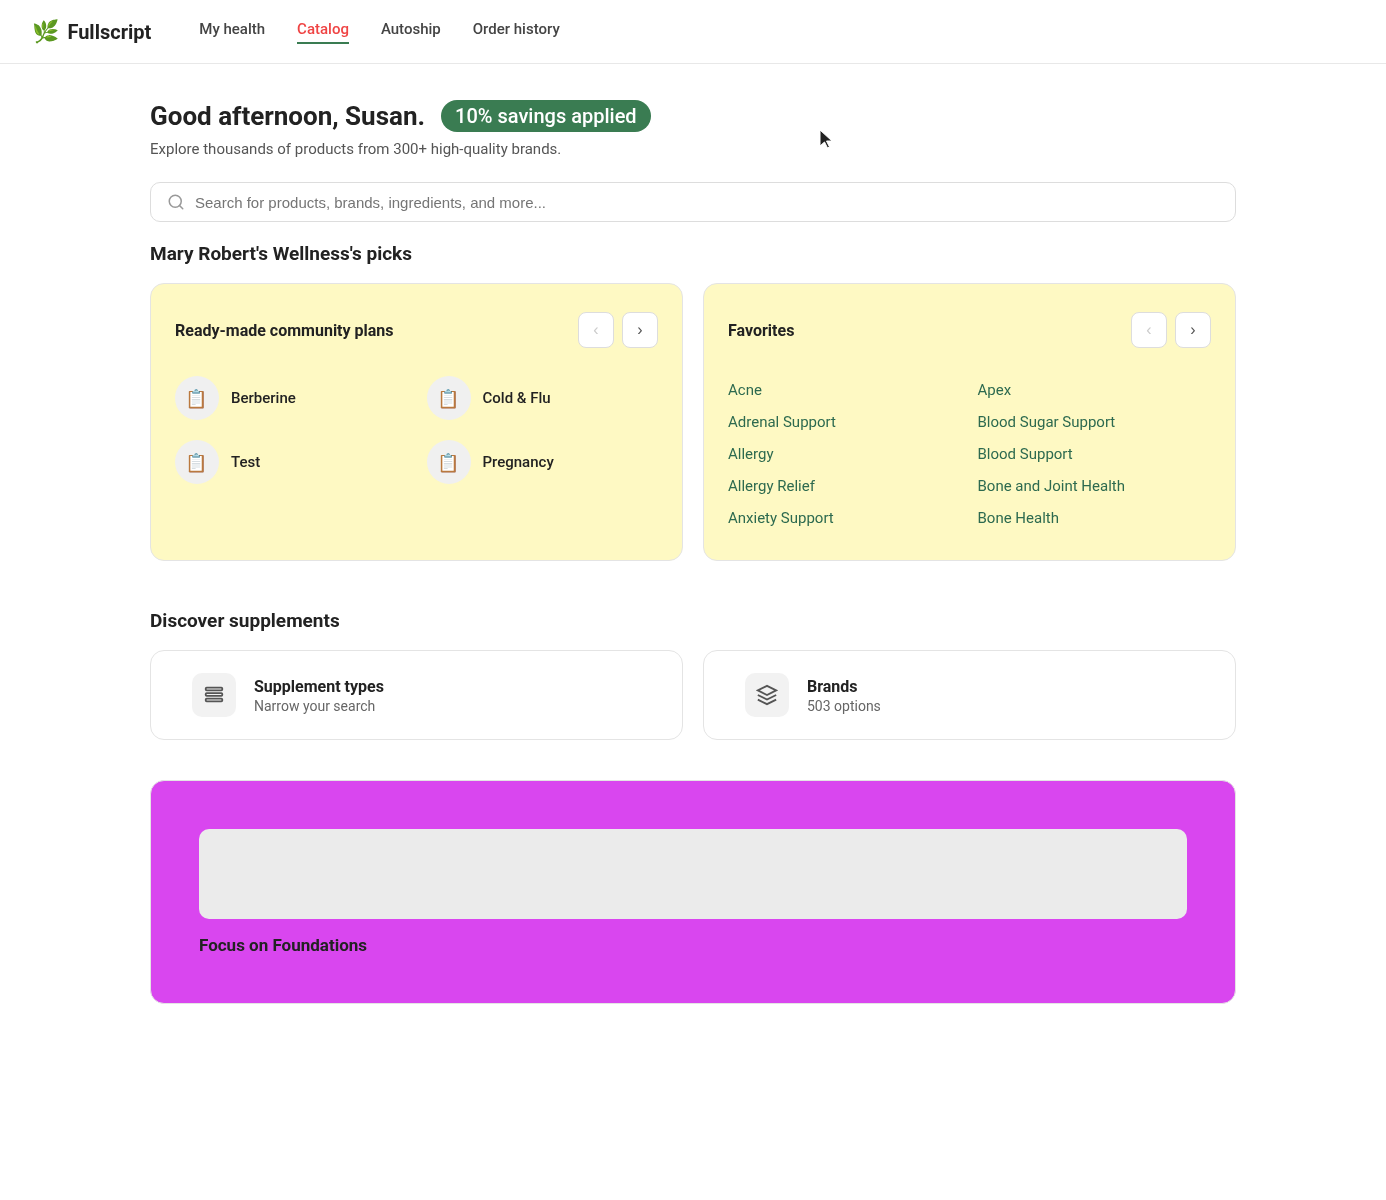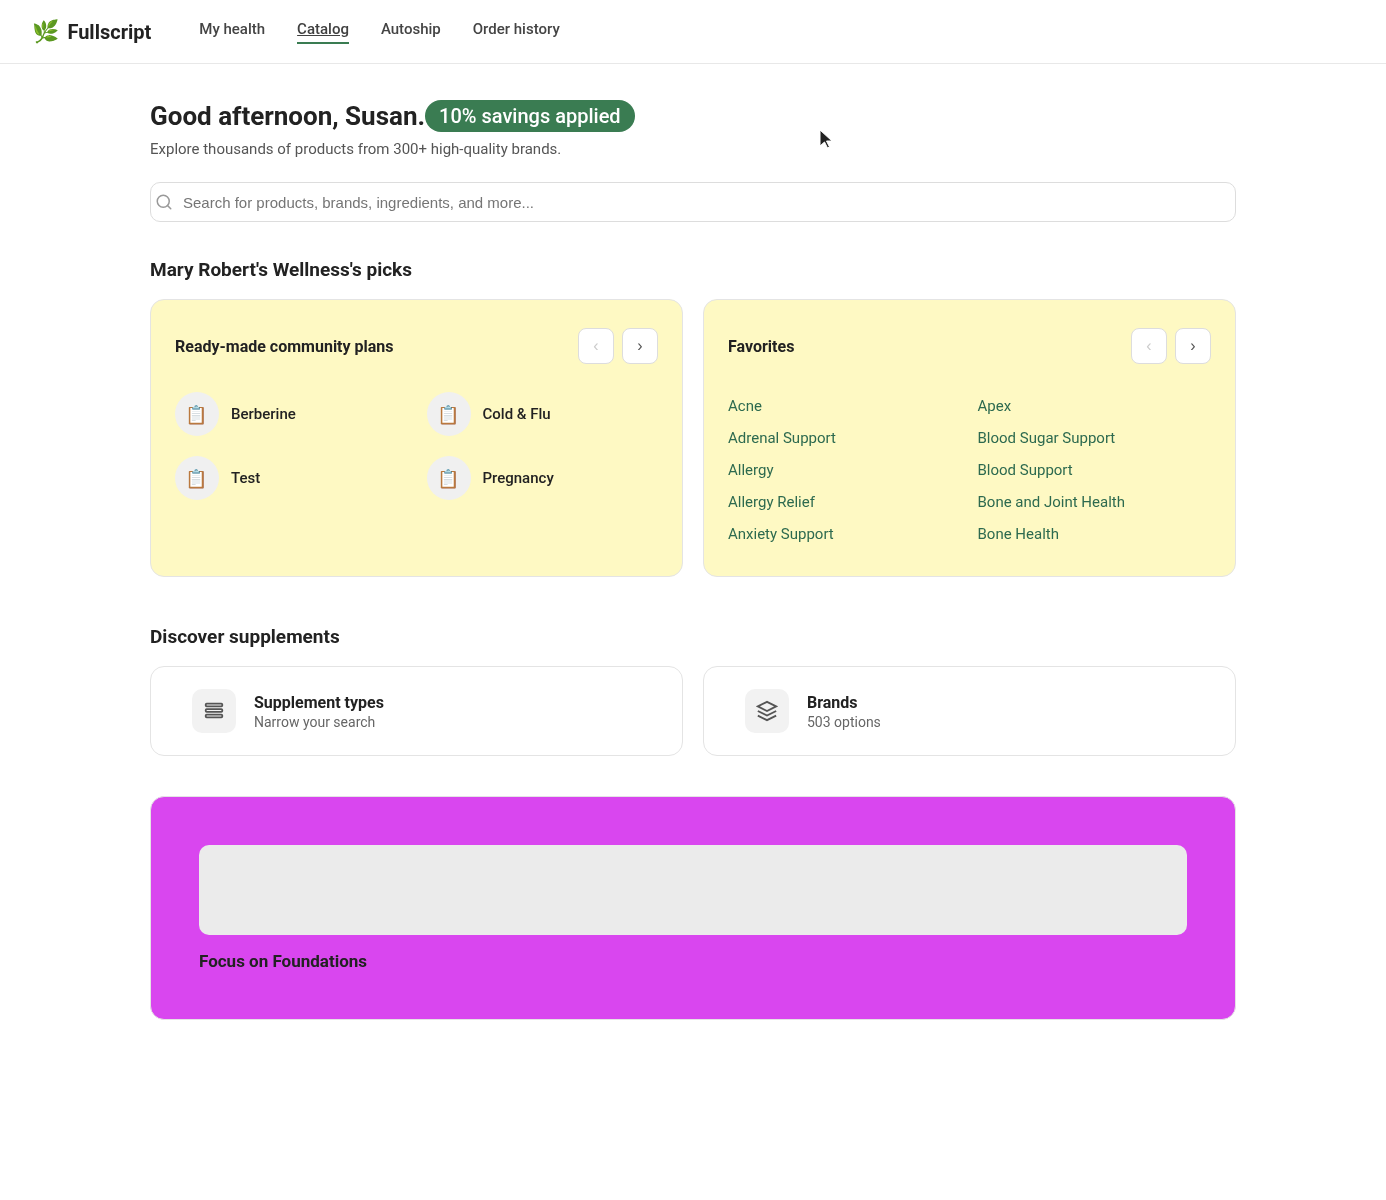--- a/index.html
+++ b/index.html
@@ -6,37 +6,37 @@
     body { font-family: -apple-system, BlinkMacSystemFont, 'Segoe UI', Roboto, sans-serif; background: #fff; color: #222; font-size: 15px; }
 
     
     .navbar {
       display: flex; align-items: center; padding: 0 32px; height: 64px;
       border-bottom: 1px solid #e8e8e8; gap: 32px;
     }
     .logo { display: flex; align-items: center; gap: 8px; font-size: 20px; font-weight: 700; color: #222; margin-right: 16px; }
     .nav-links { display: flex; gap: 32px; flex: 1; }
     .nav-link { text-decoration: none; color: #444; font-size: 15px; font-weight: 500; padding-bottom: 4px; }
-    .nav-link.active { color: #404040; border-bottom: 2px solid #3a7c52; text-decoration: underline; }
+    .nav-link.active { color: #ef4444; border-bottom: 2px solid #3a7c52; }
     .nav-right { display: flex; align-items: center; gap: 16px; margin-left: auto; }
     .avatar { width: 36px; height: 36px; border-radius: 50%; background: #6b8fa8; color: #fff; display: flex; align-items: center; justify-content: center; font-size: 13px; font-weight: 600; }
     .user-btn { display: flex; align-items: center; gap: 6px; background: none; border: none; cursor: pointer; font-size: 15px; font-weight: 500; color: #222; }
     .cart-btn { background: #2d3748; color: #fff; border: none; border-radius: 8px; padding: 8px 18px; font-size: 14px; font-weight: 600; cursor: pointer; display: flex; align-items: center; gap: 6px; }
 
     
     .main { max-width: 1150px; margin: 0 auto; padding: 36px 32px 48px; }
 
     
-    .greeting-row { display: flex; align-items: center; gap: 0; margin-bottom: 8px; }
+    .greeting-row { display: flex; align-items: center; gap: 16px; margin-bottom: 8px; }
     .greeting-title { font-size: 26px; font-weight: 700; }
     .savings-badge { background: #3a7c52; color: #fff; border-radius: 20px; padding: 4px 14px; font-size: 20px; font-weight: 500; }
     .greeting-sub { color: #555; font-size: 15px; margin-bottom: 24px; }
 
     
-    .search-bar { display: flex; align-items: center; border: 1.5px solid #ddd; border-radius: 10px; padding: 10px 4px; gap: 10px; margin-bottom: 36px; }
+    .search-bar { display: flex; align-items: center; border: 1.5px solid #ddd; border-radius: 10px; padding: 10px 16px; gap: 10px; margin-bottom: 20px; }
     .search-bar input { border: none; outline: none; font-size: 15px; color: #888; width: 100%; background: transparent; }
     .search-icon-svg { color: #999; flex-shrink: 0; }
 
     
     .section-title { font-size: 19px; font-weight: 700; margin-bottom: 18px; }
 
     
     .picks-row { display: grid; grid-template-columns: 1fr 1fr; gap: 20px; margin-bottom: 48px; }
 
     

